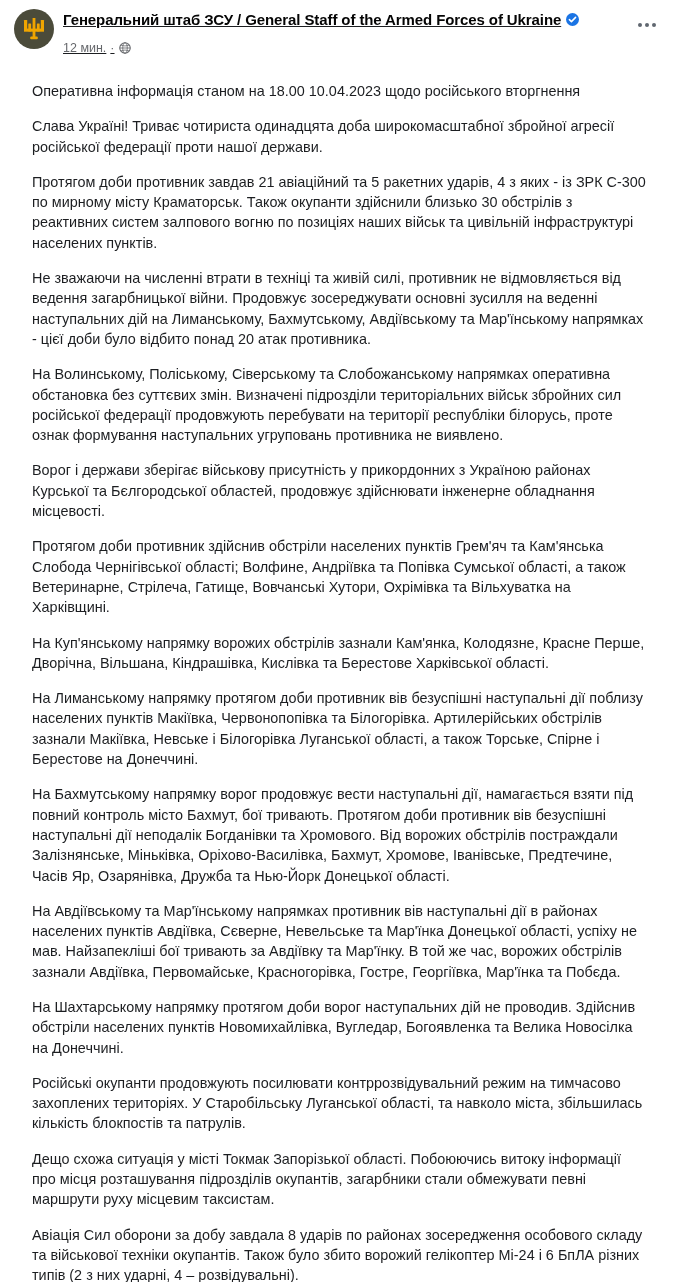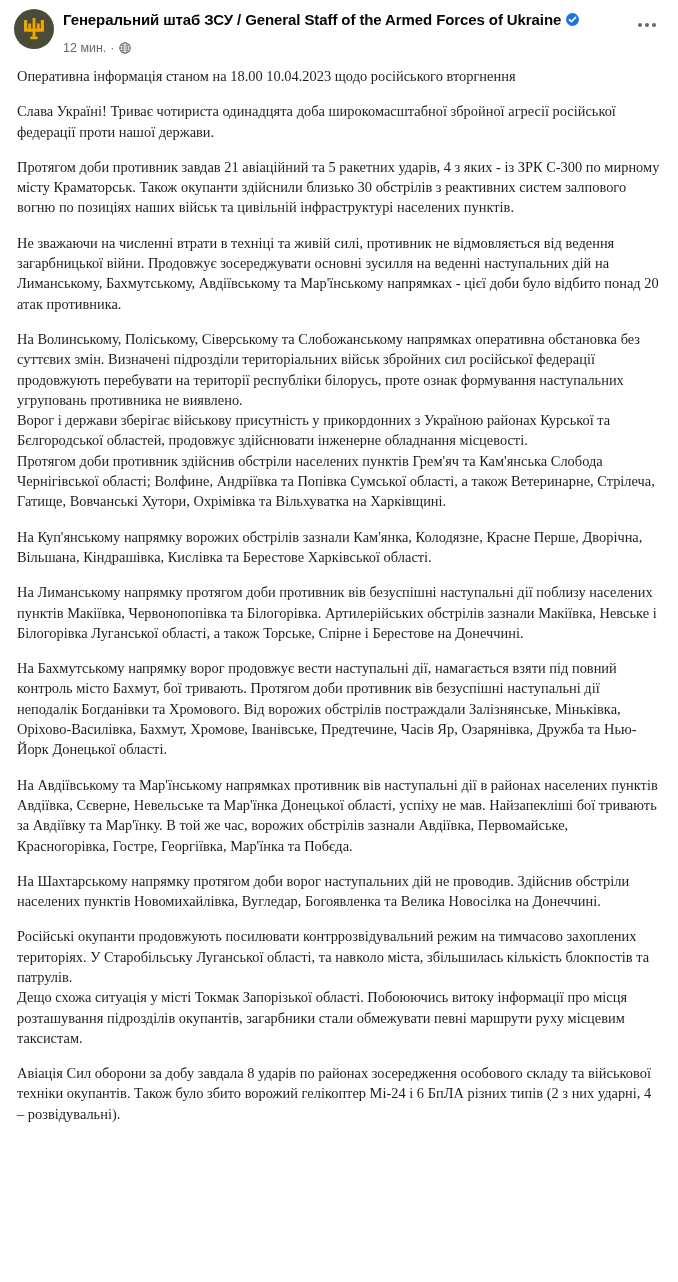--- a/index.html
+++ b/index.html
@@ -20,20 +20,21 @@
     padding: 0;
     background: #fff;
   }
   
   .post-header {
     display: flex;
     align-items: flex-start;
     padding: 9px 12px 6px 14px;
     box-sizing: border-box;
     position: relative;
+    text-decoration: underline;
   }
   .avatar {
     width: 40px;
     height: 40px;
     border-radius: 50%;
     background: #4b4b3a;
     flex: 0 0 40px;
     display: flex;
     align-items: center;
     justify-content: center;
@@ -107,23 +108,22 @@
   
   .post-body {
     padding: 4px 16px 10px 17px;
     box-sizing: border-box;
     font-size: 14.4px;
     line-height: 20.3px;
     color: #1c1e21;
     letter-spacing: 0.01px;
   }
   .post-body p {
-    margin: 0;
+    margin: 15px;
     padding: 0;
-    font-family: Liberation Serif, serif;
   }
   .post-body p.gap {
     margin-top: 15px;
   }
   .post-body p.tight {
     margin-top: 0;
   }
 </style>
 </head>
 <body>

